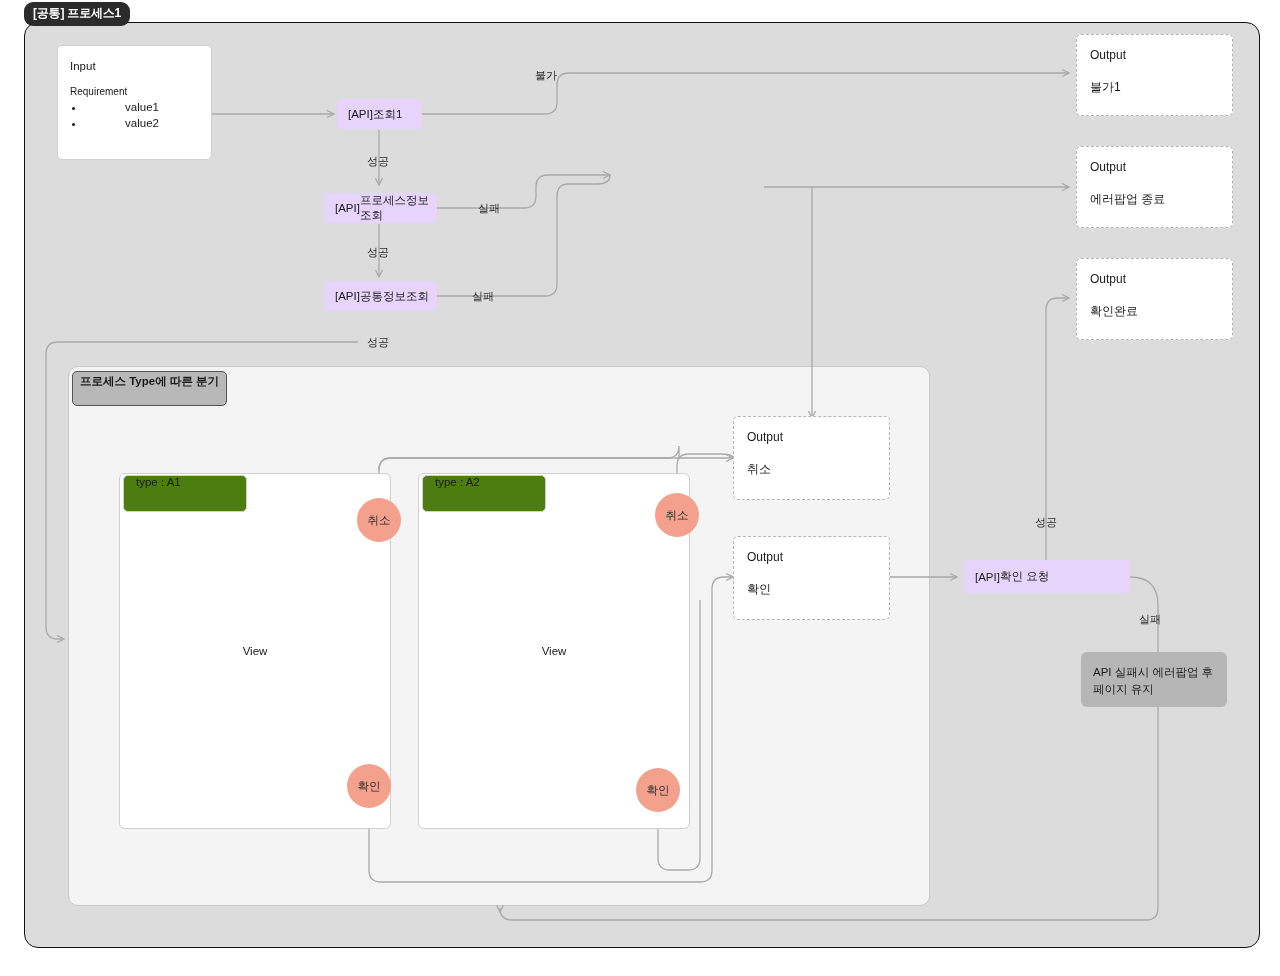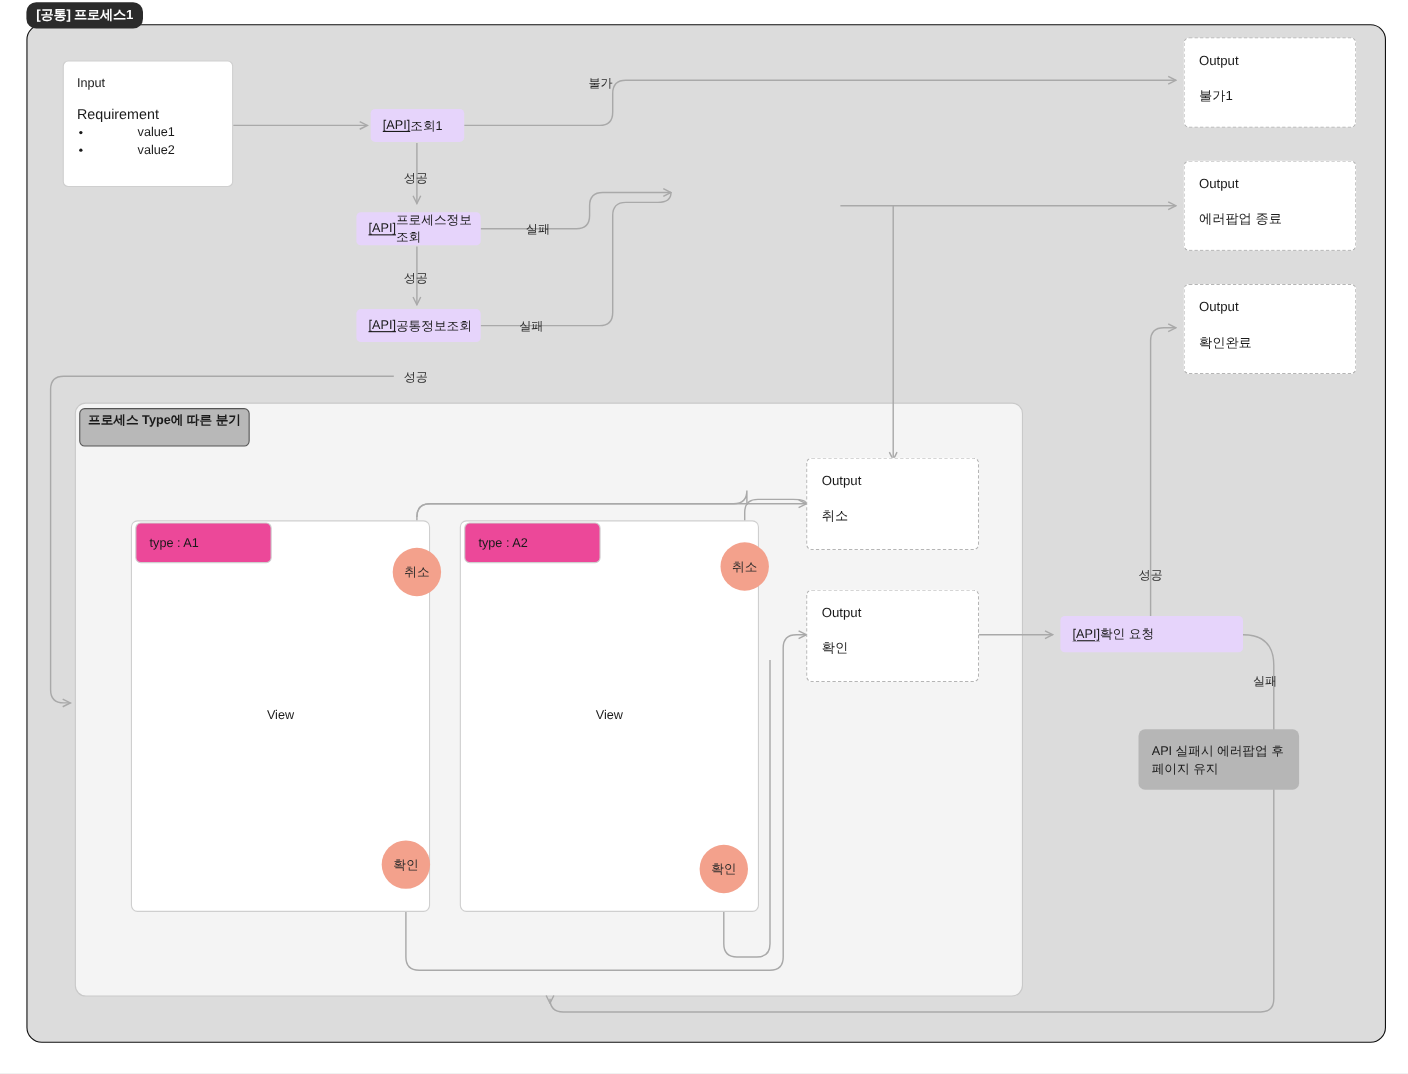--- a/index.html
+++ b/index.html
@@ -44,31 +44,31 @@
 
   
   .node{position:absolute;box-sizing:border-box;z-index:20;}
 
   .card{
     background:#fff;border:1px solid #cfcfcf;border-radius:5px;
     font-size:11.5px;color:#1a1a1a;
   }
   .card-pad{padding:14px 12px;}
   .card-title{font-size:11.5px;color:#1a1a1a;margin:0 0 14px 0;}
-  .card-sub{font-size:13px;color:#1a1a1a;margin:0 0 2px 0;}
+  .card-sub{font-size:10px;color:#1a1a1a;margin:0 0 2px 0;}
   ul.req{margin:2px 0 0 0;padding-left:15px;}
   ul.req li{font-size:11.5px;line-height:16px;color:#1a1a1a;text-align:center;}
 
   .api-node{
     background:#e6d4fb;border-radius:4px;
     display:flex;align-items:center;
     padding-left:11px;
     font-size:11.5px;color:#1a1a1a;
   }
-  .api-node .underlined{text-decoration:underline;text-underline-offset:2px;}
+  .api-node .underlined{text-underline-offset:2px;}
 
   .gray-node{
     background:#b6b6b6;border-radius:6px;
     display:flex;align-items:center;
     padding-left:12px;
     font-size:11.5px;color:#1a1a1a;
   }
   .gray-note{
     background:#b6b6b6;border-radius:6px;
     padding:12px 12px;
@@ -80,22 +80,22 @@
     padding:13px 13px;font-size:12px;color:#1a1a1a;
   }
   .output-node .o-label{margin-bottom:17px;}
 
   .view-panel{
     background:#fff;border:1px solid #cfcfcf;border-radius:6px;
     display:flex;align-items:center;justify-content:center;
     font-size:11.5px;color:#1a1a1a;
   }
   .type-tag{
-    background:#ec4899;border:1px solid #cfcfcf;border-radius:5px;
-    display:flex;align-items:center;padding-left:12px;
+    background:#4d7c0f;border:1px solid #cfcfcf;border-radius:5px;
+    display:flex;padding-left:12px;
     font-size:11.5px;color:#1a1a1a;z-index:25;
   }
 
   .circle-btn{
     position:absolute;border-radius:50%;
     background:#f3a18c;
     display:flex;align-items:center;justify-content:center;
     font-size:11.5px;color:#2b2b2b;z-index:30;
   }
 
@@ -159,21 +159,21 @@
 
       <path d="M890,577 L957,577" marker-end="url(#ah)"></path>
 
       <path d="M1046,560 L1046,310 Q1046,298 1058,298 L1069,298" marker-end="url(#ah)"></path>
 
       <path d="M1130,577 Q1158,577 1158,605 L1158,908 Q1158,920 1146,920 L512,920 Q500,920 500,908 L500,912" marker-end="url(#ah)"></path>
 
     </g>
   </svg>
 
-  <div class="node card card-pad" style="left:57px;top:55px;width:155px;height:115px;">
+  <div class="node card card-pad" style="left:57px;top:45px;width:155px;height:115px;">
     <div class="card-title">Input</div>
     <div class="card-sub">Requirement</div>
     <ul class="req">
       <li>value1</li>
       <li>value2</li>
     </ul>
   </div>
 
   <div class="node api-node" style="left:337px;top:99px;width:85px;height:30px;">
     <span class="underlined">[API]</span>
@@ -214,21 +214,21 @@
   <div class="node output-node" style="left:733px;top:536px;width:157px;height:84px;">
     <div class="o-label">Output</div>
     <div>확인</div>
   </div>
 
   <div class="node api-node" style="left:964px;top:560px;width:166px;height:33px;">
     <span class="underlined">[API]</span>
       <span> 확인 요청</span>
   </div>
 
-  <div class="node gray-note" style="left:1035px;top:652px;width:146px;height:55px;margin-top:11px;">
+  <div class="node gray-note" style="left:1081px;top:652px;width:146px;height:55px;">
     <div>API 실패시 에러팝업 후</div>
     <div>페이지 유지</div>
   </div>
 
   <div class="node view-panel" style="left:119px;top:473px;width:272px;height:356px;">
     <span>View</span>
   </div>
   <div class="node type-tag" style="left:123px;top:475px;width:124px;height:37px;">
     <span>type : A1</span>
   </div>

